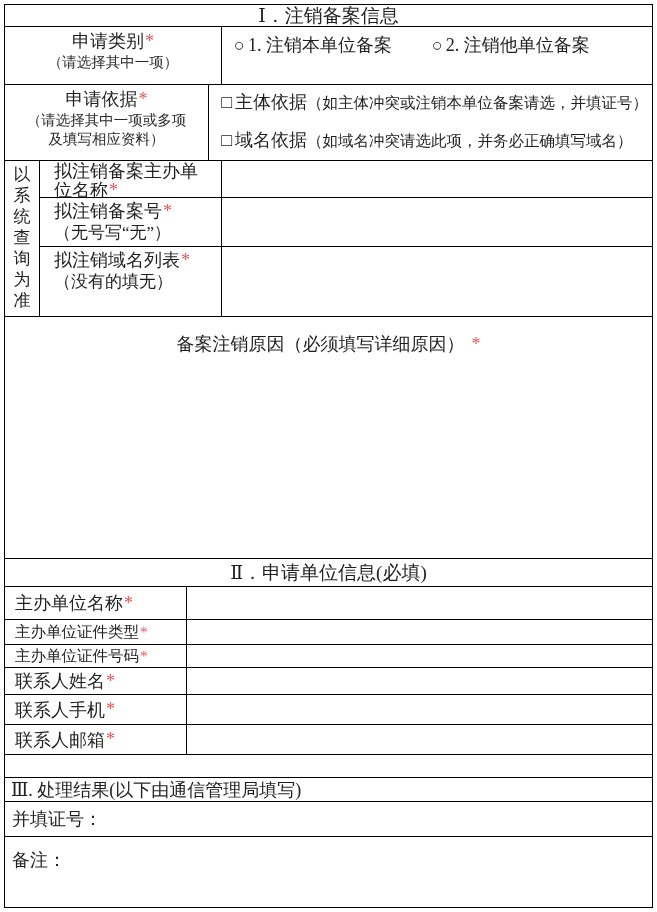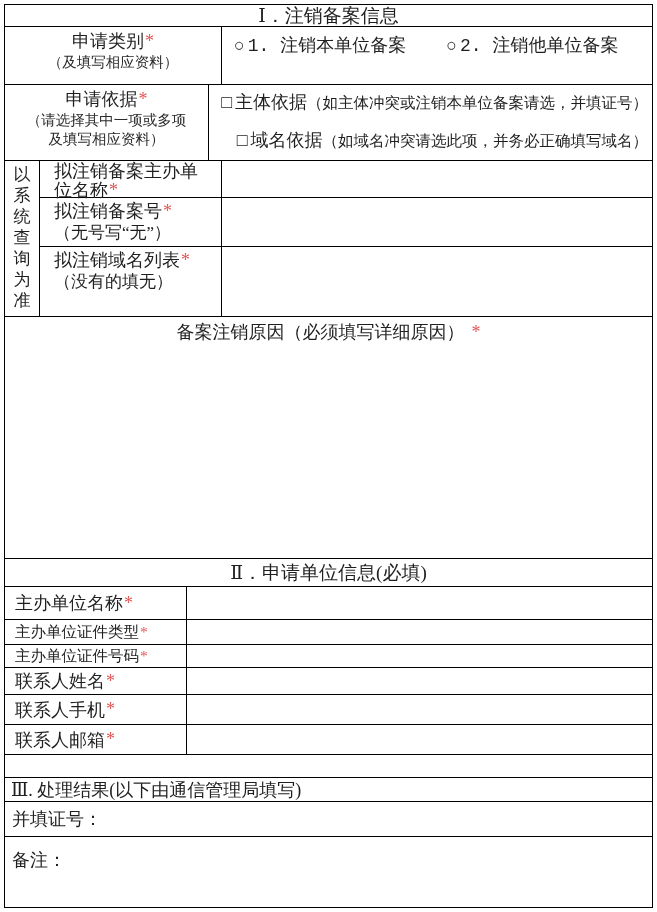--- a/index.html
+++ b/index.html
@@ -30,27 +30,27 @@
   .lblcol {
     width: 217px; border-right: 1px solid #000;
     display: flex; flex-direction: column; align-items: center;
     padding-top: 3px; text-align: center;
   }
   .lbl-main { font-size: 18px; line-height: 23px; }
   .lbl-hint { font-size: 14.5px; line-height: 19px; color: #2a2a2a; }
   .valcol { flex: 1; }
   .radios {
     display: flex; align-items: flex-start;
-    padding: 6px 0 0 12px; gap: 40px; font-size: 18px; font-family: Liberation Mono, monospace;
+    padding: 6px 0 0 12px; gap: 40px; font-size: 18px;
   }
   .opt { cursor: default; white-space: nowrap; }
   .sym { margin-right: 3px; }
   .checks {
     display: flex; flex-direction: column; justify-content: space-between;
-    padding: 5px 4px 8px 12px; font-size: 18px; align-items: flex-end;
+    padding: 5px 4px 8px 12px; font-size: 18px;
   }
   .note { font-size: 15.5px; }
 
   
   .r-group { height: 156px; }
   .sidecol {
     width: 35px; border-right: 1px solid #000;
     display: flex; flex-direction: column; align-items: center;
     padding-top: 3px; font-size: 17px; line-height: 21px;
   }
@@ -61,21 +61,21 @@
   .g-label {
     width: 182px; border-right: 1px solid #000;
     padding: 1px 7px 0 14px; font-size: 18px; line-height: 19px;
   }
   .g2 .g-label, .g3 .g-label { line-height: 22px; padding-top: 2px; }
   .g-hint { font-size: 17px; }
   .g-value { flex: 1; }
 
   
   .r-reason { height: 242px; flex-direction: column; }
-  .reason-title { text-align: center; margin-top: 3px; font-size: 18px; }
+  .reason-title { text-align: center; margin-top: 15px; font-size: 18px; }
   .reason-fill { flex: 1; }
 
   
   .s2 .s2-label {
     width: 182px; border-right: 1px solid #000;
     display: flex; align-items: center; padding-left: 10px;
     font-size: 18px;
   }
   .s2.sm .s2-label { font-size: 15.5px; }
   .s2-a { height: 33px; } .s2-b { height: 25px; } .s2-c { height: 23px; }
@@ -96,21 +96,21 @@
 
 <div class="form">
 
   <div class="row r-h1">
     <span>Ⅰ．注销备案信息</span>
   </div>
 
   <div class="row r-type">
     <div class="lblcol">
       <div class="lbl-main"><span>申请类别</span><span class="ast">*</span></div>
-      <div class="lbl-hint">（及填写相应资料）</div>
+      <div class="lbl-hint">（请选择其中一项）</div>
     </div>
     <div class="valcol radios">
       <span class="opt"><span class="sym">○</span><span>1. 注销本单位备案</span></span>
       <span class="opt"><span class="sym">○</span><span>2. 注销他单位备案</span></span>
     </div>
   </div>
 
   <div class="row r-basis">
     <div class="lblcol">
       <div class="lbl-main"><span>申请依据</span><span class="ast">*</span></div>

